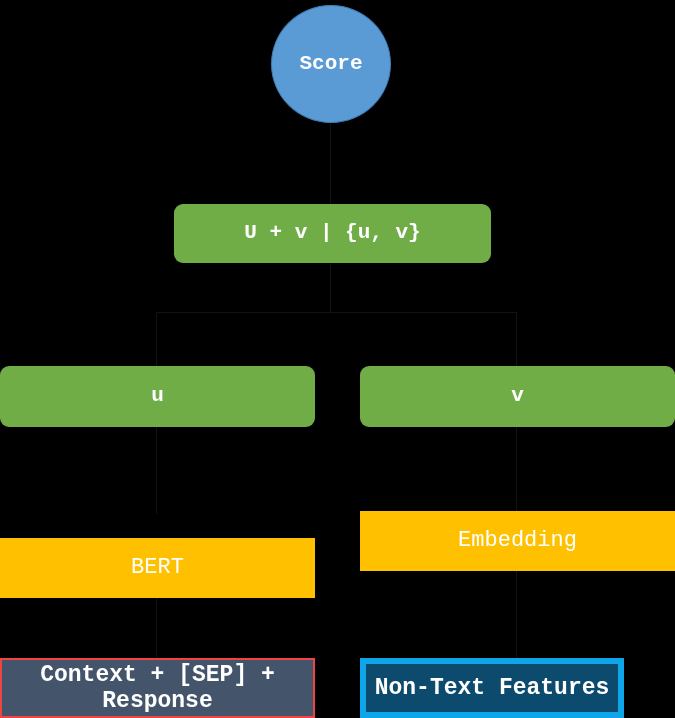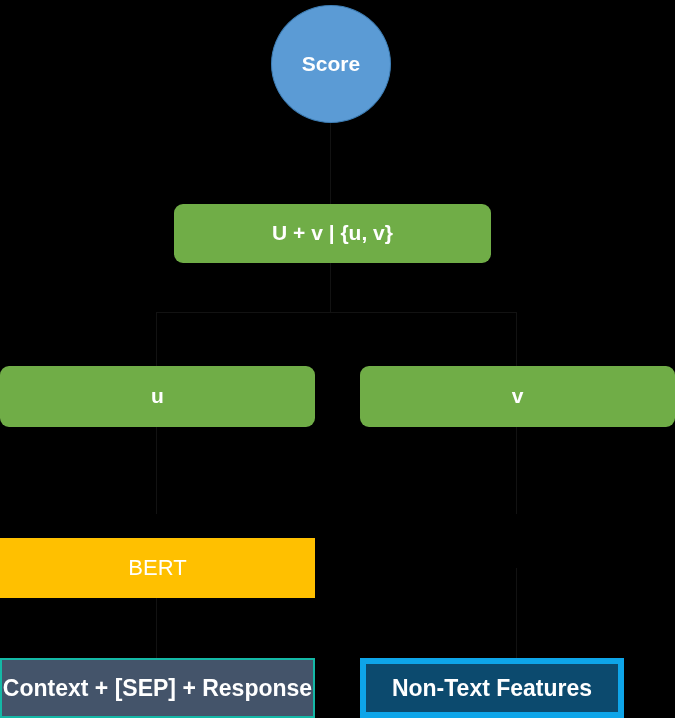--- a/index.html
+++ b/index.html
@@ -17,23 +17,24 @@
     background: #000000;
     overflow: hidden;
   }
   .node {
     position: absolute;
     display: flex;
     align-items: center;
     justify-content: center;
     box-sizing: border-box;
     color: #ffffff;
-    text-align: right;
+    text-align: center;
     line-height: 1.15;
     z-index: 2;
+    font-family: Liberation Mono, monospace;
   }
   .node-circle {
     border-radius: 50%;
     border: 1px solid #3E7EB5;
     font-size: 21px;
     font-weight: 600;
   }
   .node-rect {
     font-size: 21px;
     font-weight: 600;
@@ -93,22 +94,25 @@
   </div>
 
   <div class="node node-rect node-green" style="left:360px; top:366px; width:315px; height:61px; background:#70AD47;">
     <span>v</span>
   </div>
 
   <div class="node node-rect node-orange" style="left:0px; top:538px; width:315px; height:60px; background:#FFC000;">
     <span>BERT</span>
   </div>
 
+  <div class="node node-rect node-orange" style="left:360px; top:511px; width:315px; height:60px; background:#FFC000;">
+    <span>Embedding</span>
+  </div>
 
-  <div class="node node-rect node-slate" style="left:0px; top:658px; width:315px; height:60px; background:#44546A; border:2px solid #14b8a6;">
+  <div class="node node-rect node-slate" style="left:0px; top:658px; width:315px; height:60px; background:#44546A; border:2px solid #ef4444;">
     <span>Context + [SEP] + Response</span>
   </div>
 
   <div class="node node-rect node-slate" style="left:360px; top:658px; width:264px; height:60px; background:#0c4a6e; border:6px solid #0ea5e9;">
     <span>Non-Text Features</span>
   </div>
 
 </div>
 
 </body></html>

